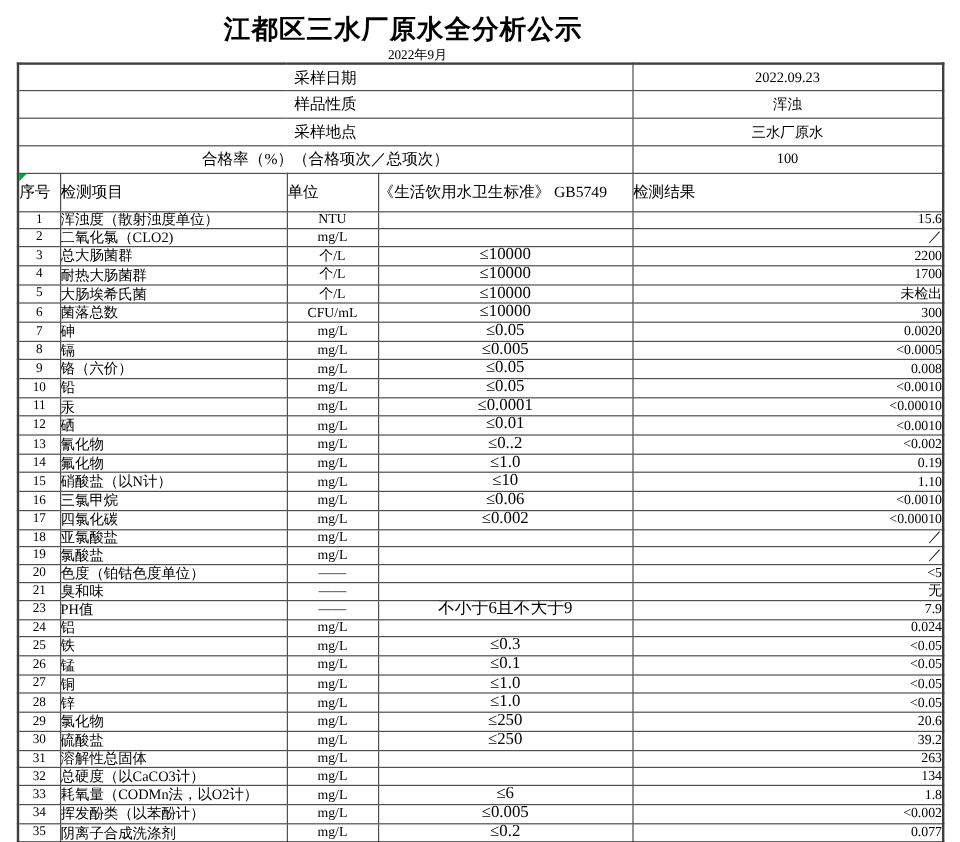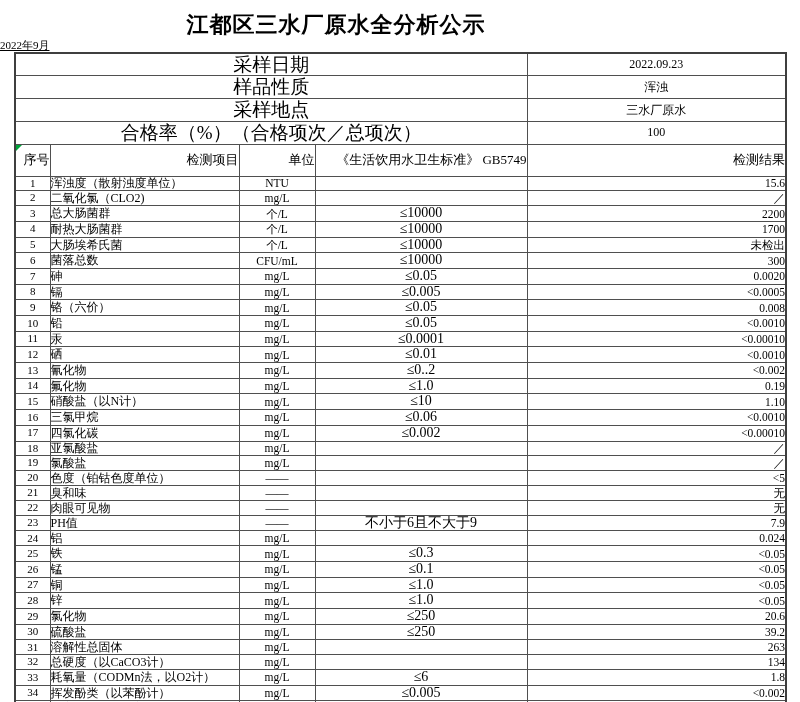--- a/index.html
+++ b/index.html
@@ -9,38 +9,38 @@
     color:#000;
     -webkit-font-smoothing:antialiased;
   }
   .title{
     position:absolute;left:0;top:10px;width:672px;
     text-align:center;font-size:22px;font-weight:bold;
     letter-spacing:1px;
   }
   .subtitle{
     position:absolute;left:0;top:38px;width:696px;
-    text-align:left;font-size:11px;text-decoration:underline;
+    text-align:center;font-size:11px;
   }
   table.analysis{
     position:absolute;left:14px;top:52px;width:772px;
     border-collapse:collapse;table-layout:fixed;
     border:2px solid #3f3f3f;
   }
   table.analysis td,table.analysis th{
     border:1px solid #4f4f4f;
     padding:0;margin:0;overflow:hidden;white-space:nowrap;
     font-weight:normal;vertical-align:middle;
     line-height:1.05;
   }
   tr.info-row{height:22.75px;}
-  td.info-label{text-align:center;font-size:19px;font-family:Liberation Serif, serif;}
+  td.info-label{text-align:center;font-size:13px;font-family:Liberation Serif, serif;}
   td.info-value{text-align:center;font-size:12px;}
   tr.col-header-row{height:32px;}
-  tr.col-header-row td{text-align:right;font-size:13px;}
+  tr.col-header-row td{text-align:left;font-size:13px;}
   tr.data-row{height:14.857px;}
   td.c-no{text-align:center;font-size:11px;}
   td.c-item{text-align:left;font-size:12px;padding-left:3px;}
   td.c-unit{text-align:center;font-size:11.5px;}
   td.c-std{text-align:center;font-size:14px;}
   td.c-res{text-align:right;font-size:11.5px;}
   .corner-flag{
     position:absolute;left:16px;top:145px;width:0;height:0;
     border-top:6px solid #00a33a;border-right:6px solid transparent;
   }
@@ -224,27 +224,20 @@
         <td class="c-res">&lt;5</td>
       </tr>
       <tr class="data-row">
         <td class="c-no">21</td>
         <td class="c-item">臭和味</td>
         <td class="c-unit">——</td>
         <td class="c-std"></td>
         <td class="c-res">无</td>
       </tr>
       <tr class="data-row">
-        <td class="c-no">22</td>
-        <td class="c-item">肉眼可见物</td>
-        <td class="c-unit">——</td>
-        <td class="c-std"></td>
-        <td class="c-res">无</td>
-      </tr>
-      <tr class="data-row">
         <td class="c-no">23</td>
         <td class="c-item">PH值</td>
         <td class="c-unit">——</td>
         <td class="c-std">不小于6且不大于9</td>
         <td class="c-res">7.9</td>
       </tr>
       <tr class="data-row">
         <td class="c-no">24</td>
         <td class="c-item">铝</td>
         <td class="c-unit">mg/L</td>

